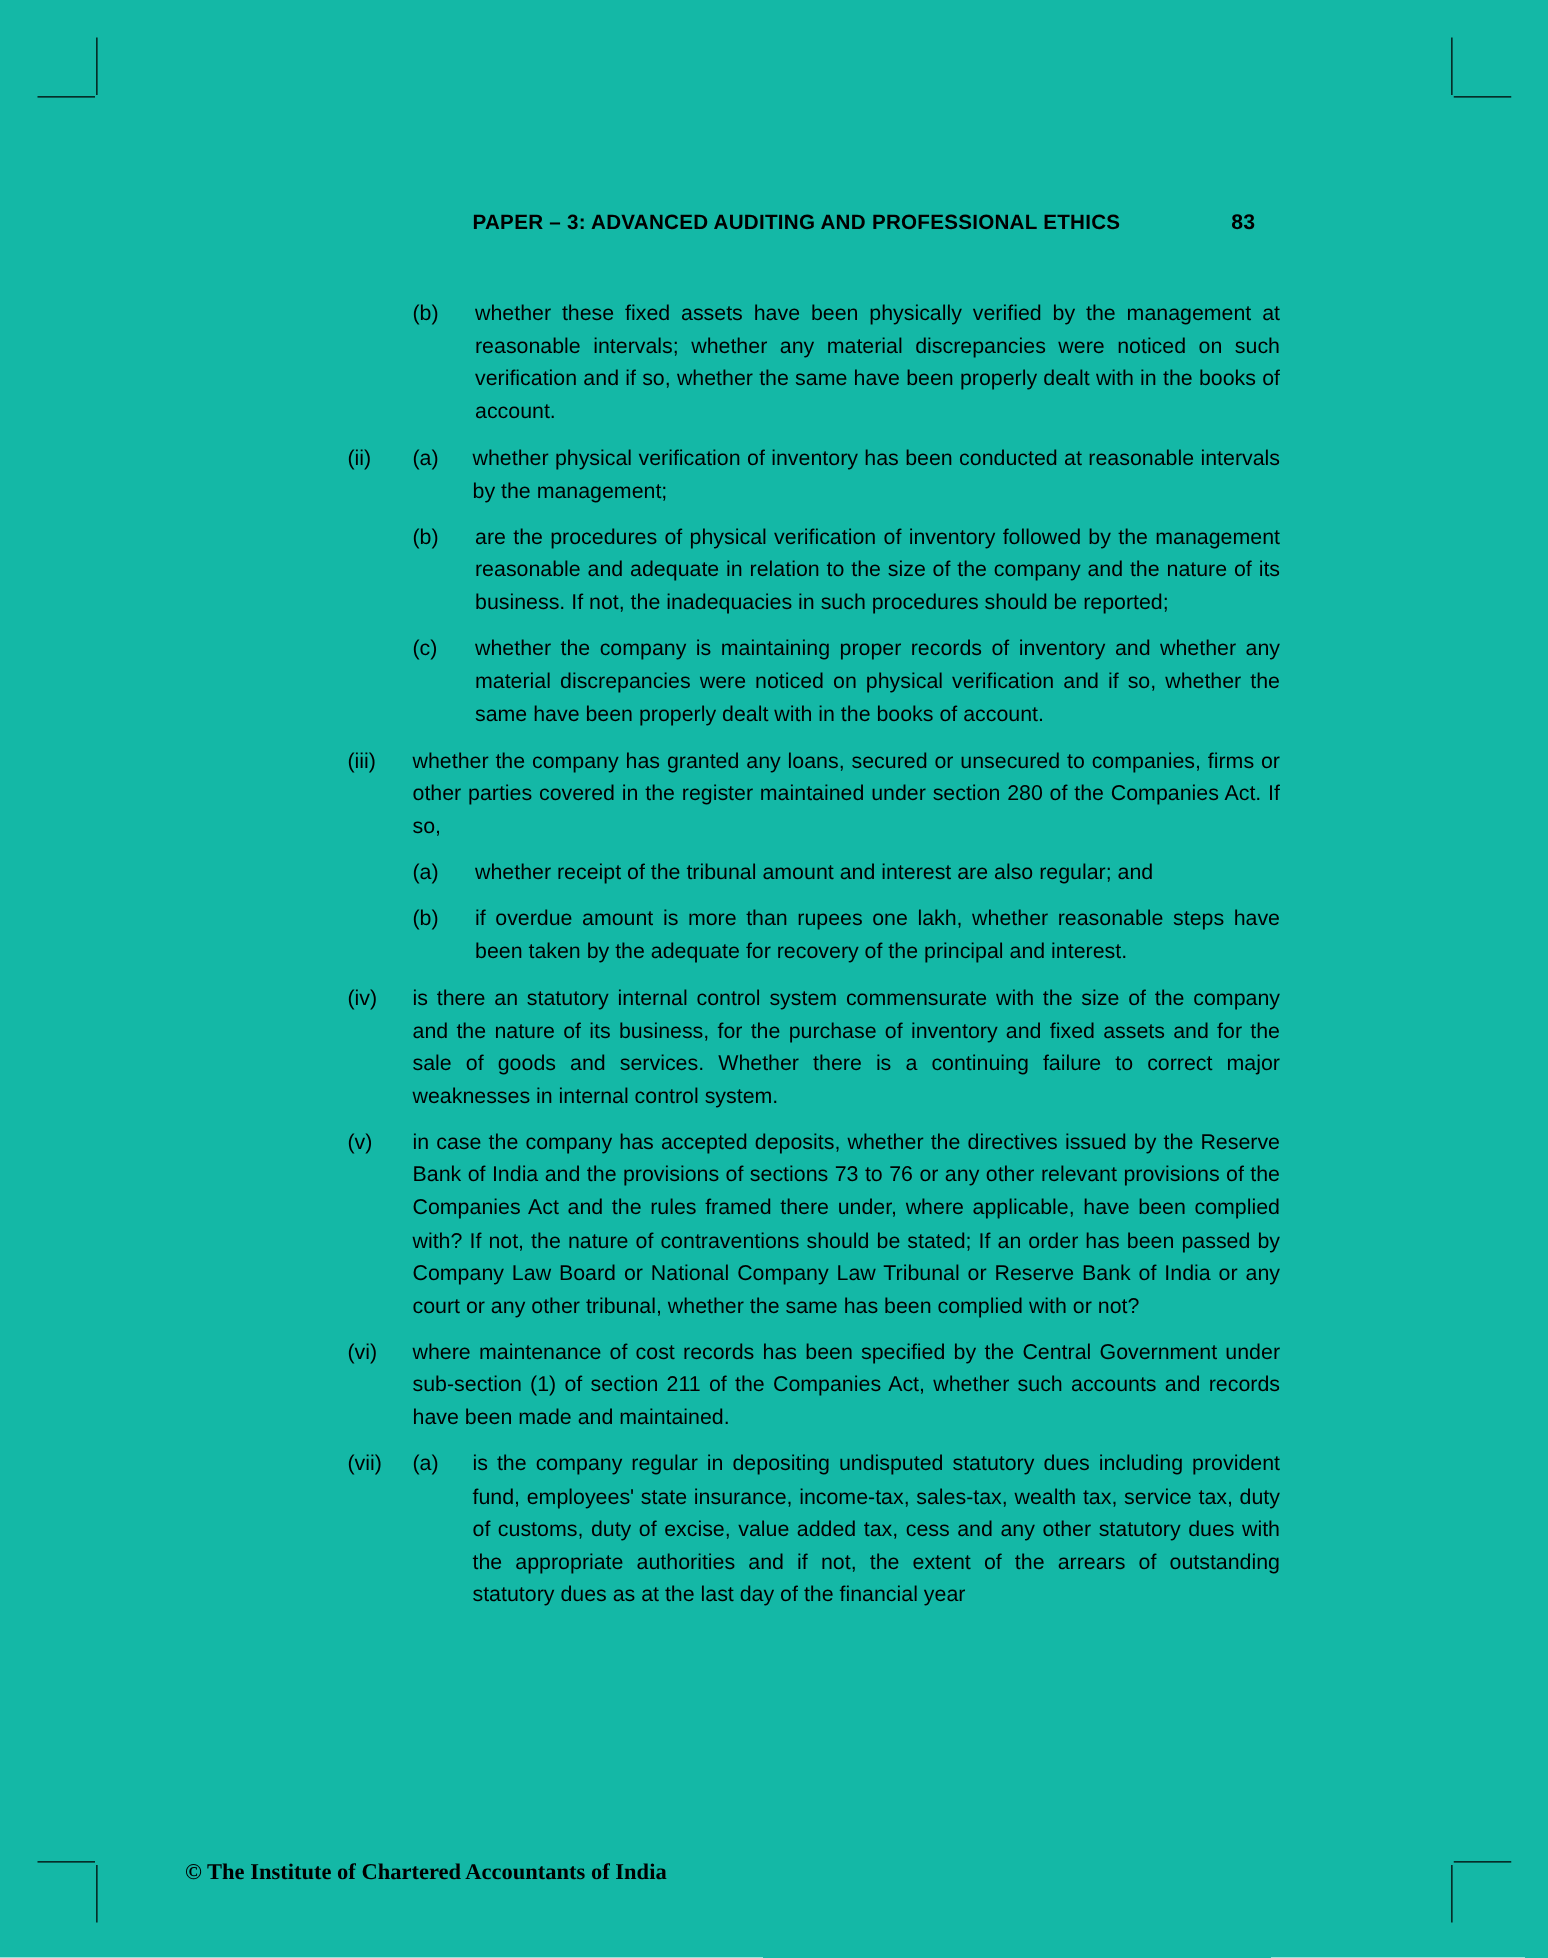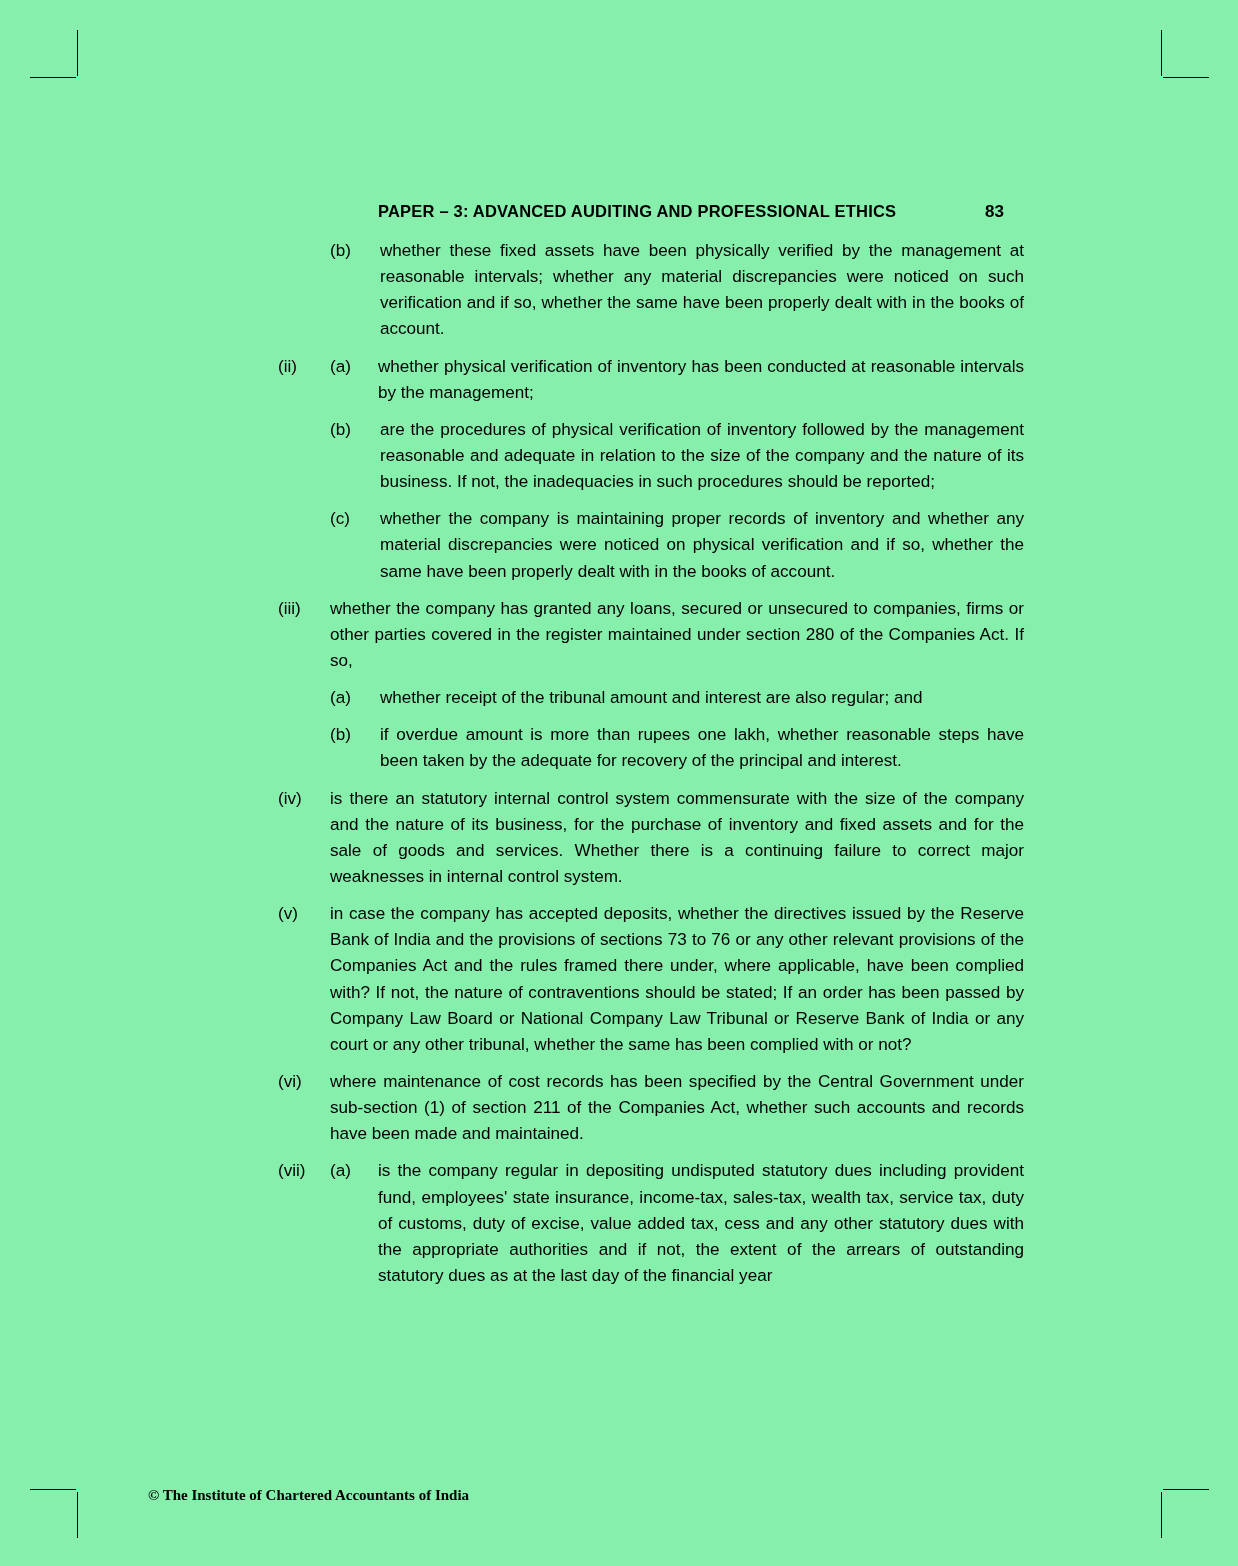--- a/index.html
+++ b/index.html
@@ -5,21 +5,21 @@
   html, body {
     margin: 0;
     padding: 0;
     background: #ffffff;
   }
   .page {
     position: relative;
     width: 1238px;
     height: 1566px;
     margin: 0 auto;
-    background: #86efac;
+    background: #14b8a6;
     font-family: "Liberation Sans", sans-serif;
     color: #000000;
     overflow: hidden;
   }
 
   
   .crop {
     position: absolute;
     background: #000000;
   }
@@ -49,21 +49,20 @@
     font-size: 16.5px;
     font-weight: bold;
     letter-spacing: 0.2px;
     white-space: nowrap;
     margin-left: 228px;
   }
   .header-page {
     font-size: 17px;
     font-weight: bold;
     margin-right: 84px;
-    margin-top: 34px;
   }
 
   
   .content {
     position: absolute;
     left: 278px;
     top: 238px;
     width: 746px;
     font-size: 17.1px;
     line-height: 1.53;
@@ -97,21 +96,21 @@
 
   
   .item .marker.roman + .marker.alpha { width: 48px; }
 
   
   .footer {
     position: absolute;
     left: 148px;
     top: 1487px;
     font-family: "Liberation Serif", serif;
-    font-size: 15px;
+    font-size: 18px;
     font-weight: bold;
   }
 </style>
 </head>
 <body>
 
 <div class="page">
 
   <div class="crop v tl-v"></div>
   <div class="crop h tl-h"></div>

